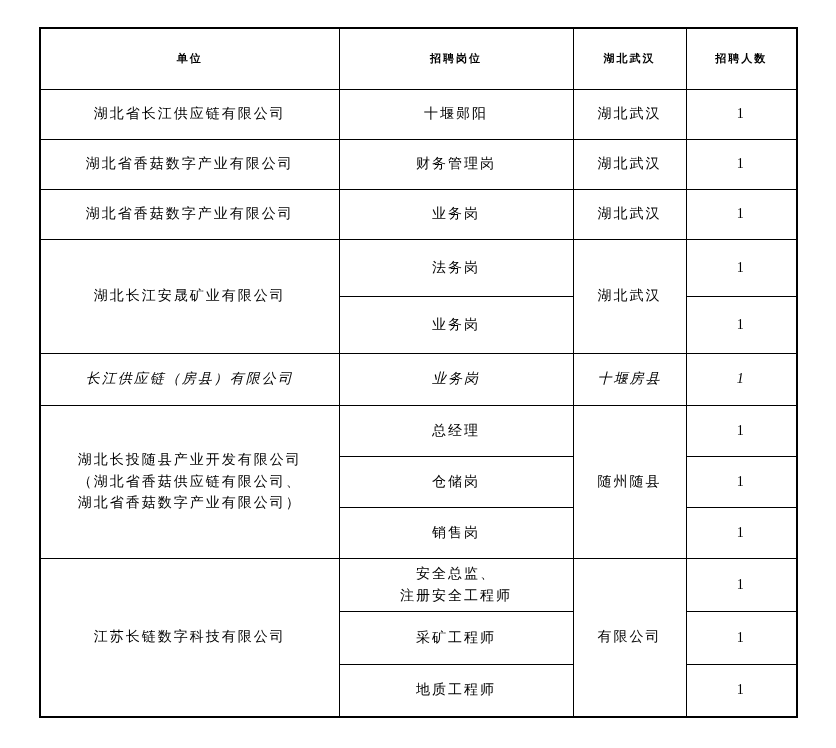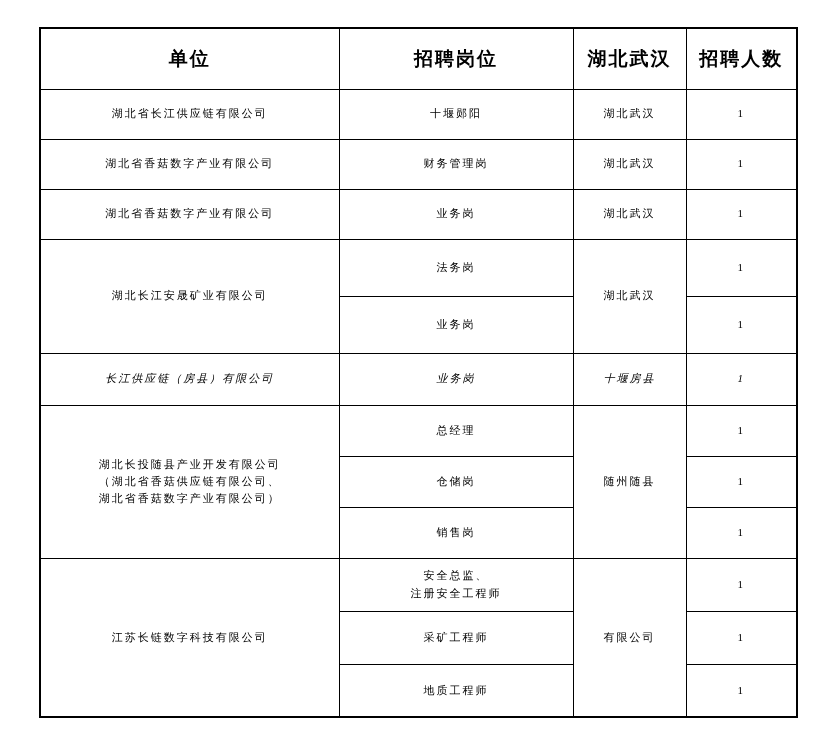--- a/index.html
+++ b/index.html
@@ -31,26 +31,26 @@
   table.recruit td {
     border: 1px solid #000000;
     text-align: center;
     vertical-align: middle;
     padding: 2px 6px;
     box-sizing: border-box;
     white-space: pre-line;
     overflow: hidden;
   }
   table.recruit th {
-    font-size: 19px;
+    font-size: 11px;
     font-weight: bold;
     letter-spacing: 2px;
   }
   table.recruit td {
-    font-size: 11px;
+    font-size: 14px;
     letter-spacing: 2px;
     line-height: 1.55;
   }
   col.c-company  { width: 299px; }
   col.c-position { width: 234px; }
   col.c-location { width: 113px; }
   col.c-count    { width: 111px; }
   tr.r-header { height: 61px; }
   tr.r-50 { height: 50px; }
   tr.r-52 { height: 52px; font-style: italic; }

